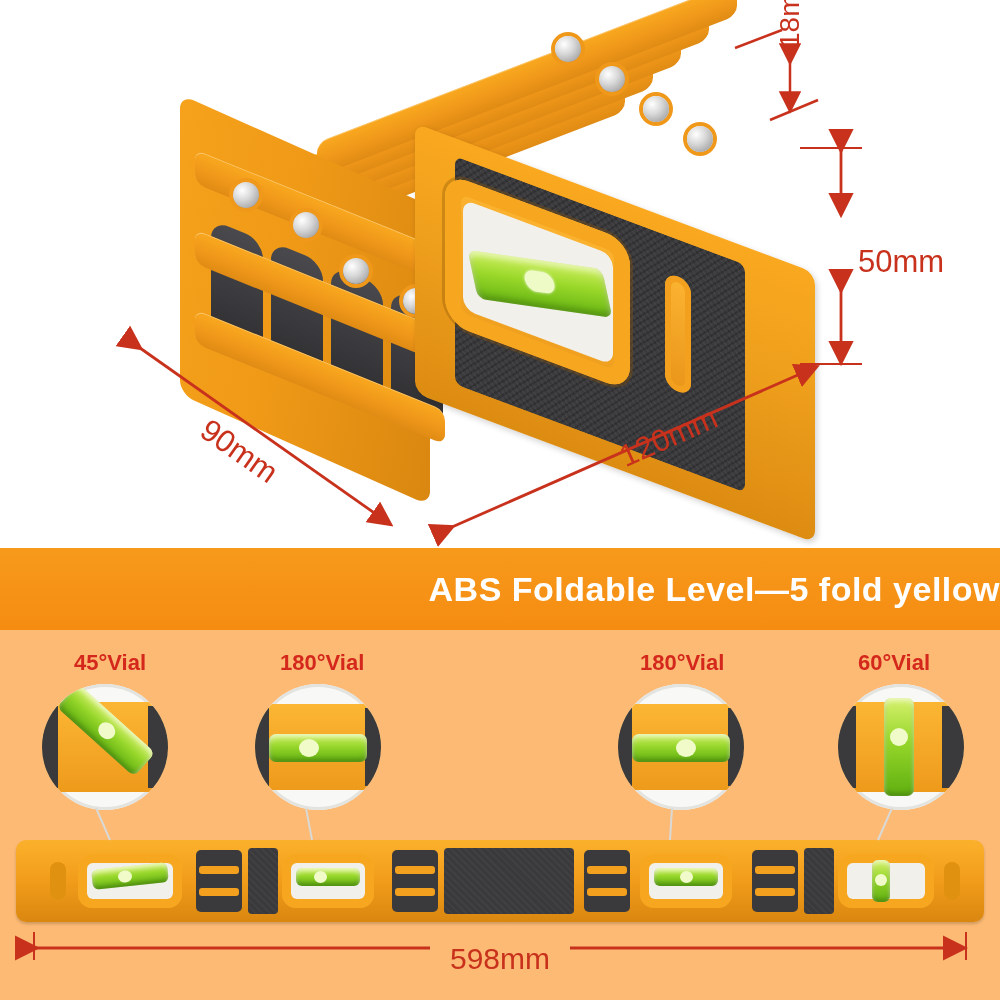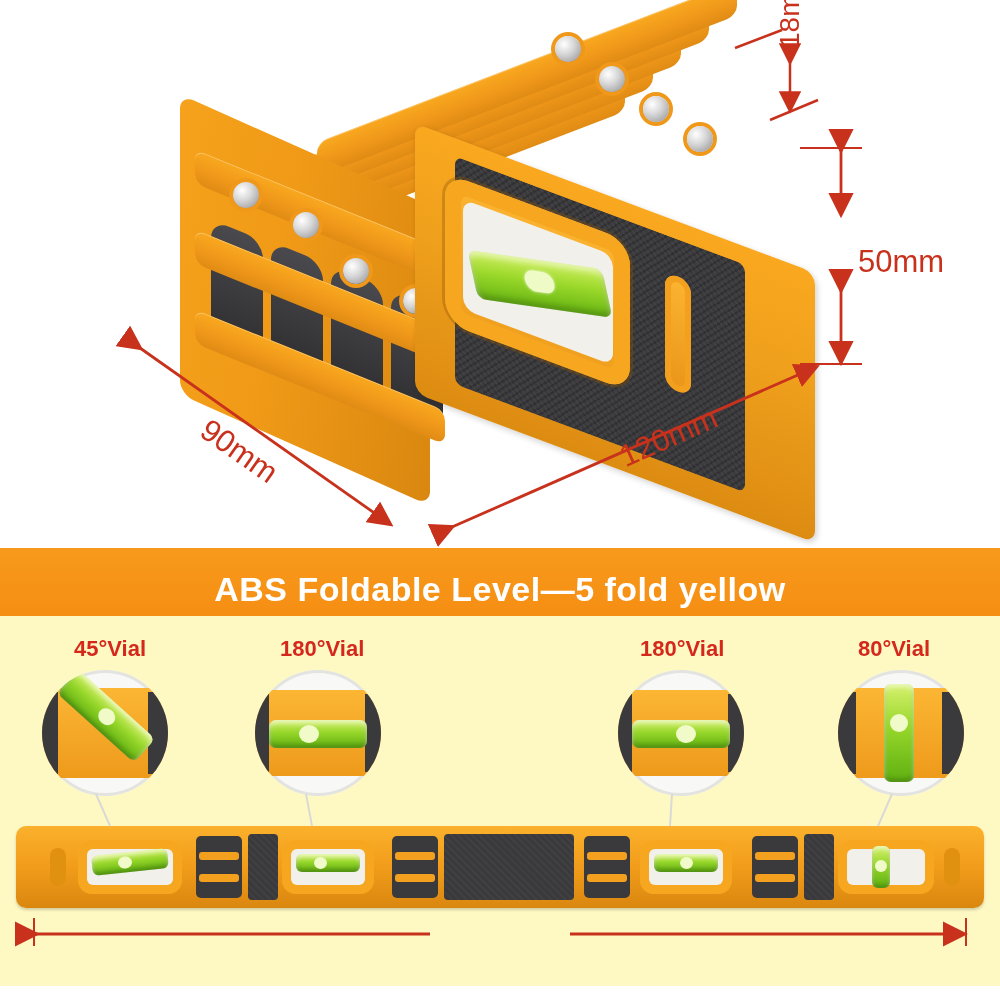--- a/index.html
+++ b/index.html
@@ -160,35 +160,35 @@
   }
 
   
   .title-bar {
     position: absolute;
     left: 0; top: 548px;
     width: 1000px; height: 82px;
     background: linear-gradient(180deg, #f79a1c 0%, #f58c12 100%);
     display: flex;
     align-items: center;
-    justify-content: center;
+    justify-content: flex-end;
   }
   .title-bar .title-text {
     color: #ffffff;
     font-size: 34px;
     font-weight: bold;
     letter-spacing: 0.5px;
   }
 
   
   .panel-bottom {
     position: absolute;
-    left: 0; top: 616px;
+    left: 0; top: 630px;
     width: 1000px; height: 370px;
-    background: #fef9c3;
+    background: #fdba74;
     overflow: hidden;
   }
   .callout {
     position: absolute;
     width: 126px; height: 126px;
   }
   .callout .ring {
     position: absolute;
     left: 0; top: 0;
     width: 126px; height: 126px;
@@ -427,21 +427,21 @@
     <div class="callout" style="left:838px; top:54px;">
       <div class="ring">
         <div class="yellow-bar" style="left:0; top:18px; width:126px; height:90px;"></div>
         <div class="dark-bar" style="left:0; top:22px; width:18px; height:82px;"></div>
         <div class="dark-bar" style="left:104px; top:22px; width:22px; height:82px;"></div>
         <div class="glass" style="left:46px; top:14px; width:30px; height:98px; border-radius:7px;">
           <div class="bub" style="left:6px; top:30px; width:18px; height:18px;"></div>
         </div>
       </div>
     </div>
-    <div class="callout-label" style="left:858px; top:20px;">80°Vial</div>
+    <div class="callout-label" style="left:858px; top:20px;">60°Vial</div>
 
     <div class="ruler">
       <div class="slot" style="left:34px; top:22px; width:16px; height:38px;"></div>
       <div class="win" style="left:62px; top:14px; width:104px; height:54px;">
         <div class="pane" style="left:9px; top:9px; width:86px; height:36px;"></div>
       </div>
       <div class="vial" style="left:76px; top:26px; width:76px; height:20px; transform: rotate(-6deg);">
         <div class="bub" style="left:26px; top:4px; width:14px; height:12px;"></div>
       </div>
 
@@ -491,14 +491,15 @@
       <line x1="306" y1="178" x2="312" y2="210" stroke="#d9d9d6" stroke-width="2"></line>
       <line x1="672" y1="178" x2="670" y2="210" stroke="#d9d9d6" stroke-width="2"></line>
       <line x1="892" y1="178" x2="878" y2="210" stroke="#d9d9d6" stroke-width="2"></line>
 
       <line x1="34" y1="302" x2="34" y2="330" stroke="#c8321d" stroke-width="2"></line>
       <line x1="966" y1="302" x2="966" y2="330" stroke="#c8321d" stroke-width="2"></line>
       <line x1="36" y1="318" x2="430" y2="318" stroke="#c8321d" stroke-width="2.8" marker-start="url(#bh2)"></line>
       <line x1="570" y1="318" x2="964" y2="318" stroke="#c8321d" stroke-width="2.8" marker-end="url(#bh)"></line>
     </svg>
 
+    <div class="length-label">598mm</div>
   </div>
 </div>
 
 </body></html>

